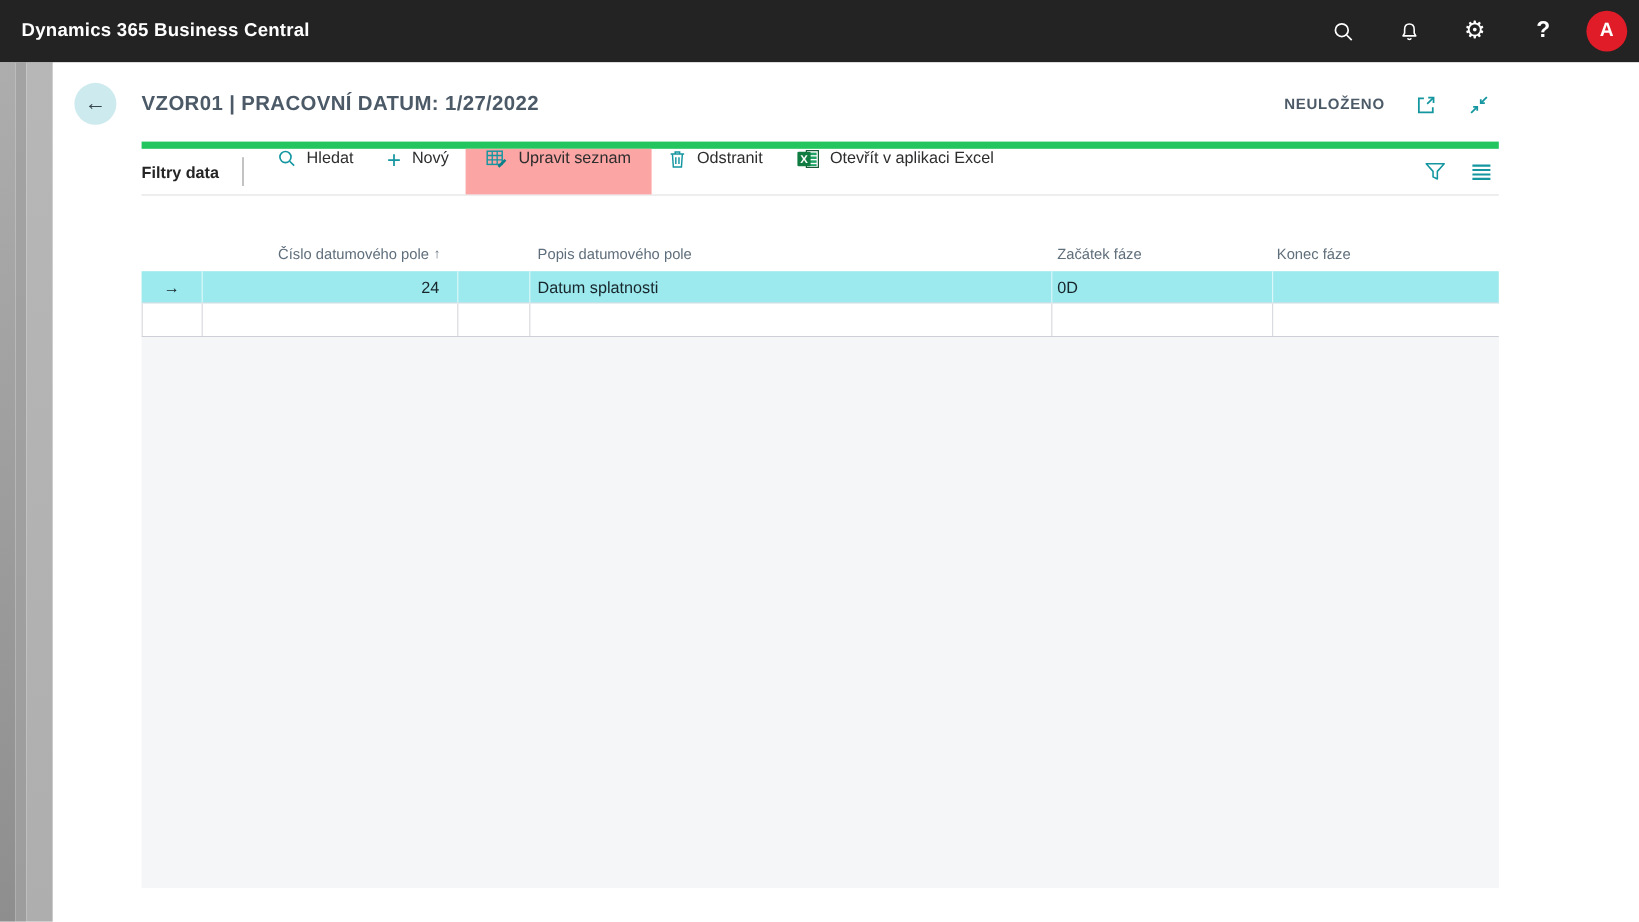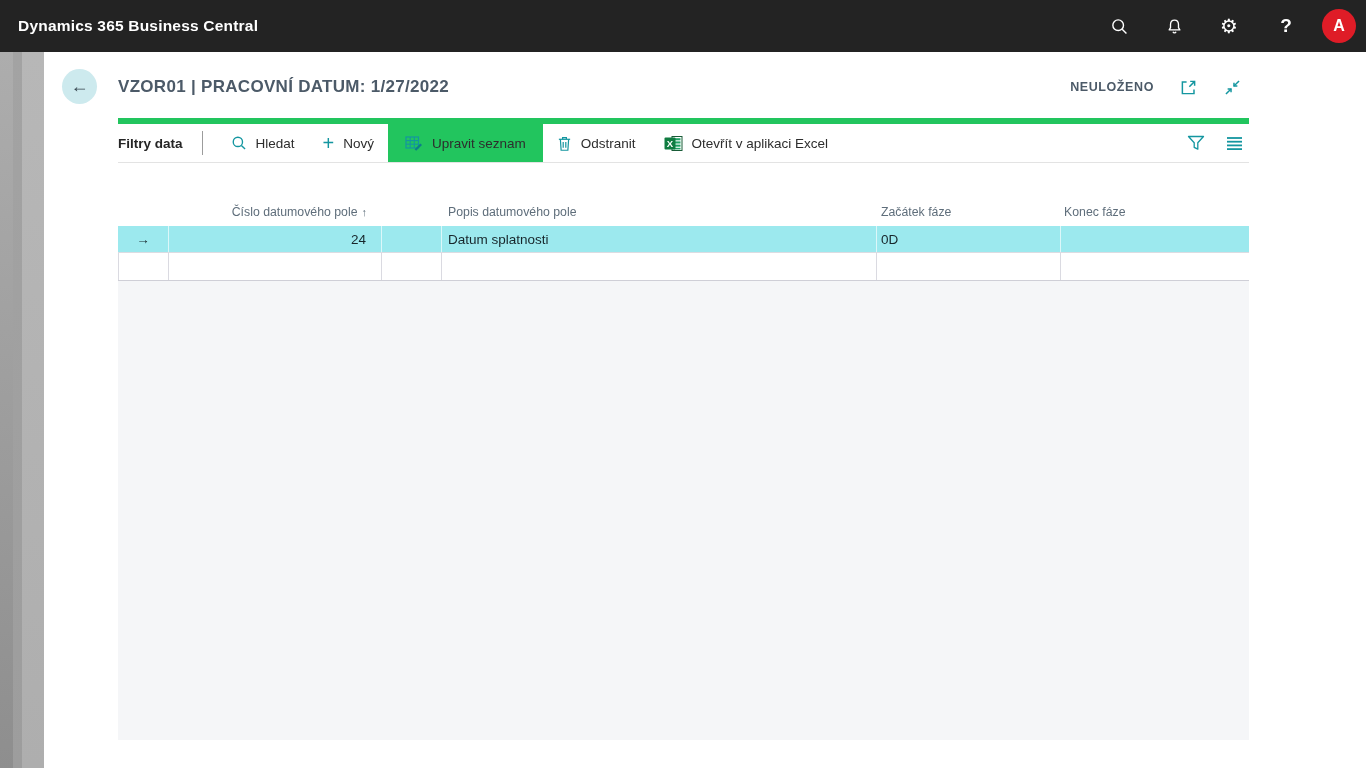--- a/index.html
+++ b/index.html
@@ -40,23 +40,23 @@
     align-items:center; gap:24px; }
   .save-status { color:#4c5a68; font-size:12.5px; font-weight:700; letter-spacing:.6px; }
   .hdr-icon { width:20px; height:20px; display:flex; align-items:center; justify-content:center; cursor:pointer; }
 
   
   .toolbar { position:absolute; left:74px; top:66px; width:1131px; height:45px;
     border-top:6px solid #22c55e; border-bottom:1px solid #e3e3e3;
     display:flex; align-items:center; }
   .filters-label { font-size:13.5px; font-weight:700; color:#252525; }
   .tb-divider { width:1px; height:24px; background:#9c9c9c; margin-left:19px; margin-right:14px; }
-  .action { height:100%; display:flex; align-items:center; gap:9px; padding:0 14px;
+  .action { height:100%; display:flex; gap:9px; padding:0 14px;
     font-size:13.5px; color:#2d2d2d; cursor:pointer; white-space:nowrap; }
-  .action.active { background:#22c55e; padding:0 17px; }
+  .action.active { background:#fca5a5; padding:0 17px; }
   .plus-glyph { color:#1496a0; font-size:20px; font-weight:400; line-height:1; }
   .toolbar-spacer { flex:1; }
   .icon-btn { width:26px; height:26px; display:flex; align-items:center; justify-content:center;
     cursor:pointer; margin-right:12px; }
   .icon-btn:last-child { margin-right:2px; }
 
   
   .table { position:absolute; left:74px; top:145px; width:1131px; }
   .trow { display:flex; width:1131px; }
   .thead { height:29px; align-items:center; }

